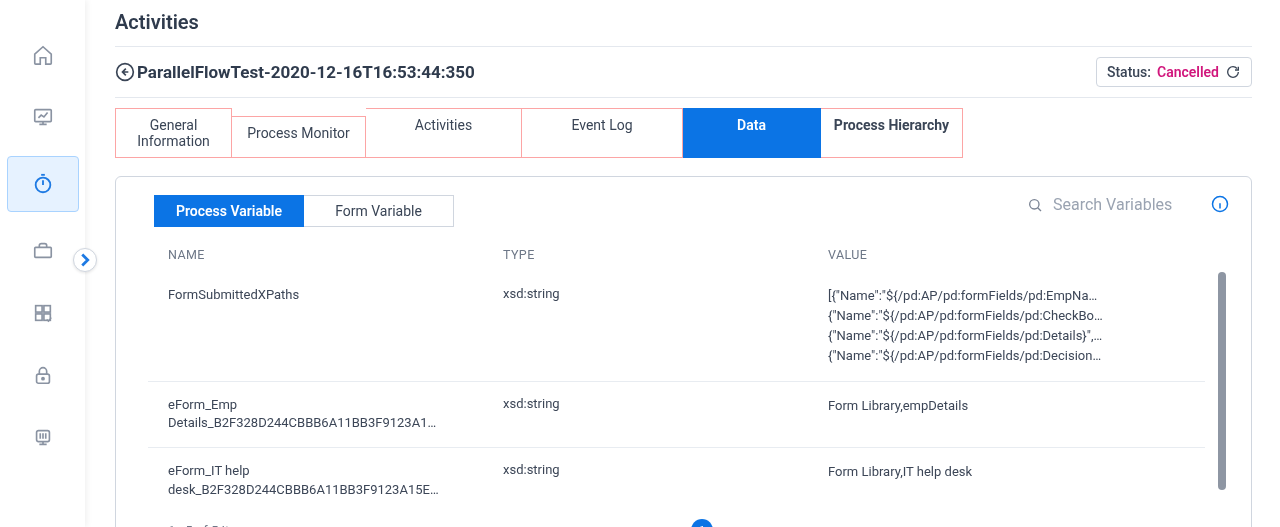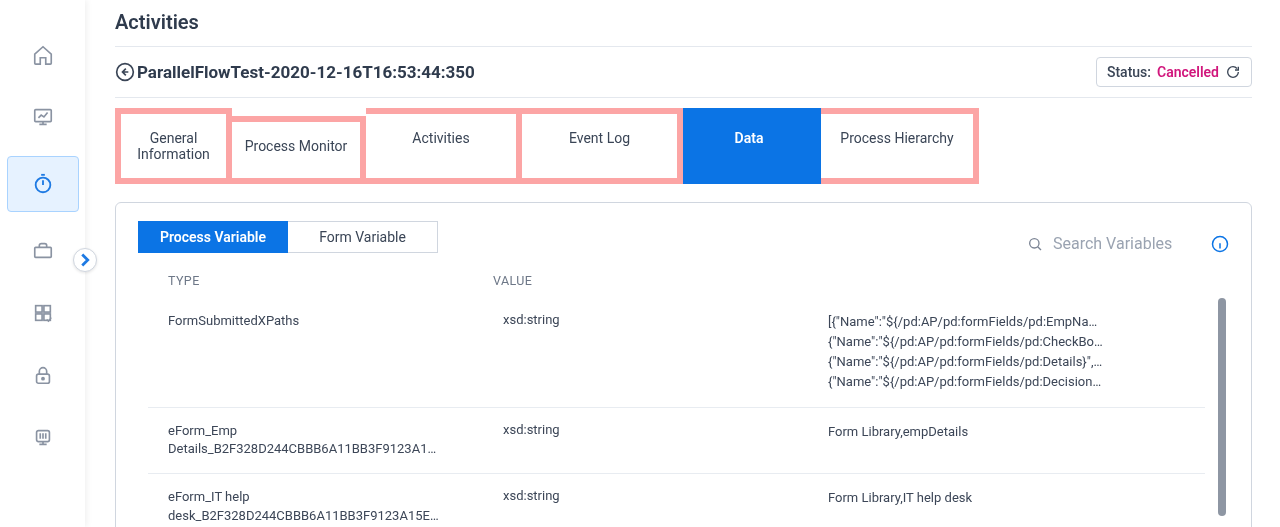--- a/index.html
+++ b/index.html
@@ -22,29 +22,29 @@
   .back-cluster { display:flex; align-items:center; gap:2px; }
   .back-btn { width:20px;height:20px; color:#3a4556; cursor:pointer; }
   .proc-name { font-size:17px; font-weight:700; color:#2f3b4d; }
   .status-box { border:1px solid #d0d6df; border-radius:4px; padding:6px 10px; display:flex; align-items:flex-start; gap:6px; font-size:14px; }
   .status-label { color:#3a4556; font-weight:500;}
   .status-value { color:#d1167c; font-weight:600; }
   .refresh { width:16px;height:16px;color:#3a4556; cursor:pointer; }
 
   
   .tabs { display:flex; margin-top:10px; }
-  .tab { border:6px solid #fca5a5; padding:16px 0; text-align:center; font-size:14px; color:#3a4556; background:#fff; cursor:pointer; }
+  .tab { border:1px solid #fca5a5; padding:8px 0; text-align:center; font-size:14px; color:#3a4556; background:#fff; cursor:pointer; }
   .tab + .tab { border-left:none; }
   .tab.active { background:#0b74e5; color:#fff; border-color:#0b74e5; font-weight:600; }
-  .t0{width:117px;} .t1{width:134px;margin-top:8px;} .t2{width:156px;} .t3{width:161px;} .t4{width:161px;} .t5{width:138px;} .t6{width:158px;}
+  .t0{width:117px;} .t1{width:134px;margin-top:8px;} .t2{width:156px;} .t3{width:161px;} .t4{width:161px;} .t5{width:138px;} .t6{width:142px;font-weight:bold;}
 
   
   .panel { border:1px solid #d0d6df; border-radius:6px; margin-top:18px; height:368px; overflow:hidden; position:relative;}
   .panel-inner { padding:18px 22px 0 22px; height:100%; display:flex; flex-direction:column;}
-  .subtab-row { display:flex; align-items:flex-end; }
+  .subtab-row { display:flex; align-items:flex-start;margin-left:16px; }
   .subtabs { display:flex; }
   .subtab { border:1px solid #d0d6df; padding:7px 0; width:150px; text-align:center; font-size:14px; color:#3a4556; background:#fff; cursor:pointer;}
   .subtab + .subtab { border-left:none;}
   .subtab.active { background:#0b74e5; color:#fff; border-color:#0b74e5; font-weight:600;}
   .subtab.highlight { outline:3px solid #d32424; outline-offset:-1px; position:relative; z-index:2;}
   .subtab-row .spacer{flex:1;}
   .search { display:flex; align-items:center; gap:10px; color:#7b8494; }
   .search input { border:none; outline:none; font-size:16px; color:#3a4556; width:140px;}
   .search input::placeholder{color:#9aa3b1;}
   .info-icon { color:#0b74e5; margin-left:18px; cursor:pointer;}
@@ -182,20 +182,21 @@
           </div>
           <span class="info-icon">
             <svg viewBox="0 0 24 24" width="18" height="18" fill="none" stroke="currentColor" stroke-width="2">
                 <circle cx="12" cy="12" r="10"></circle>
                 <path d="M12 8h.01M11 12h1v5h1"></path>
               </svg>
           </span>
         </div>
 
         <div class="grid-head">
+          <div class="col-name">NAME</div>
           <div class="col-type">TYPE</div>
           <div class="col-value">VALUE</div>
         </div>
 
         <div class="grid-body">
           <div id="rows">
               <div class="row">
                 <div class="c-name">FormSubmittedXPaths</div>
                 <div class="c-type">xsd:string</div>
                 <div class="c-value">

